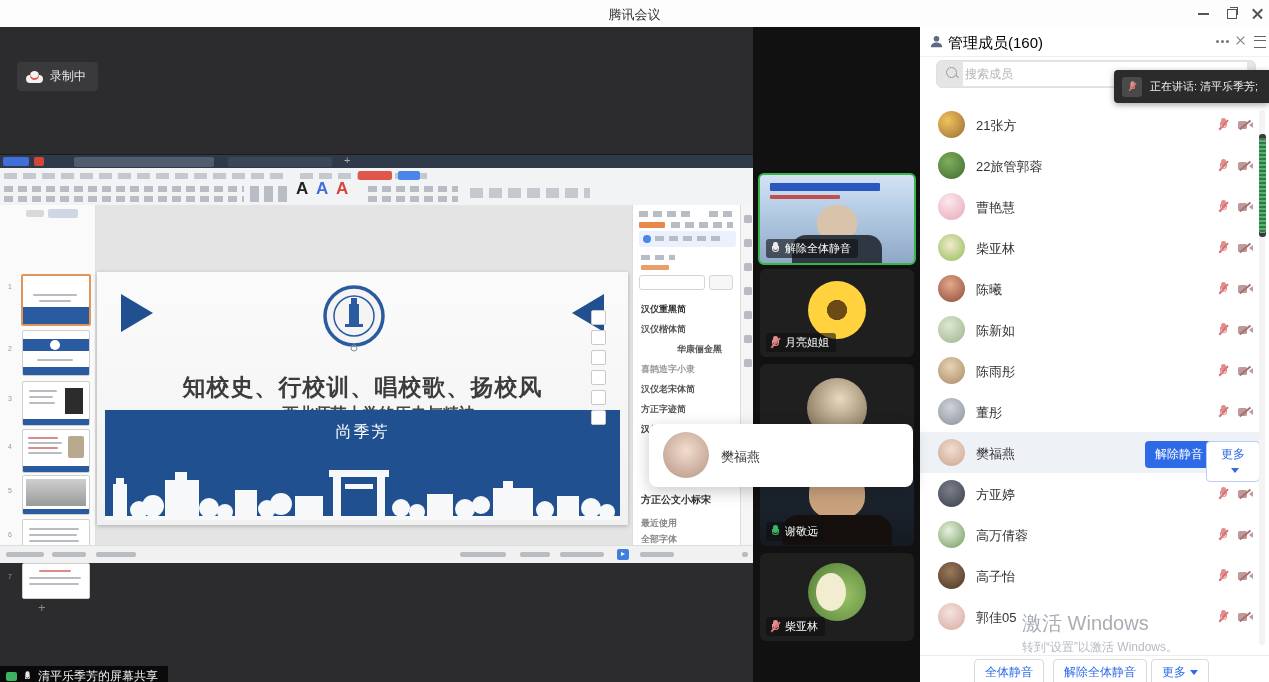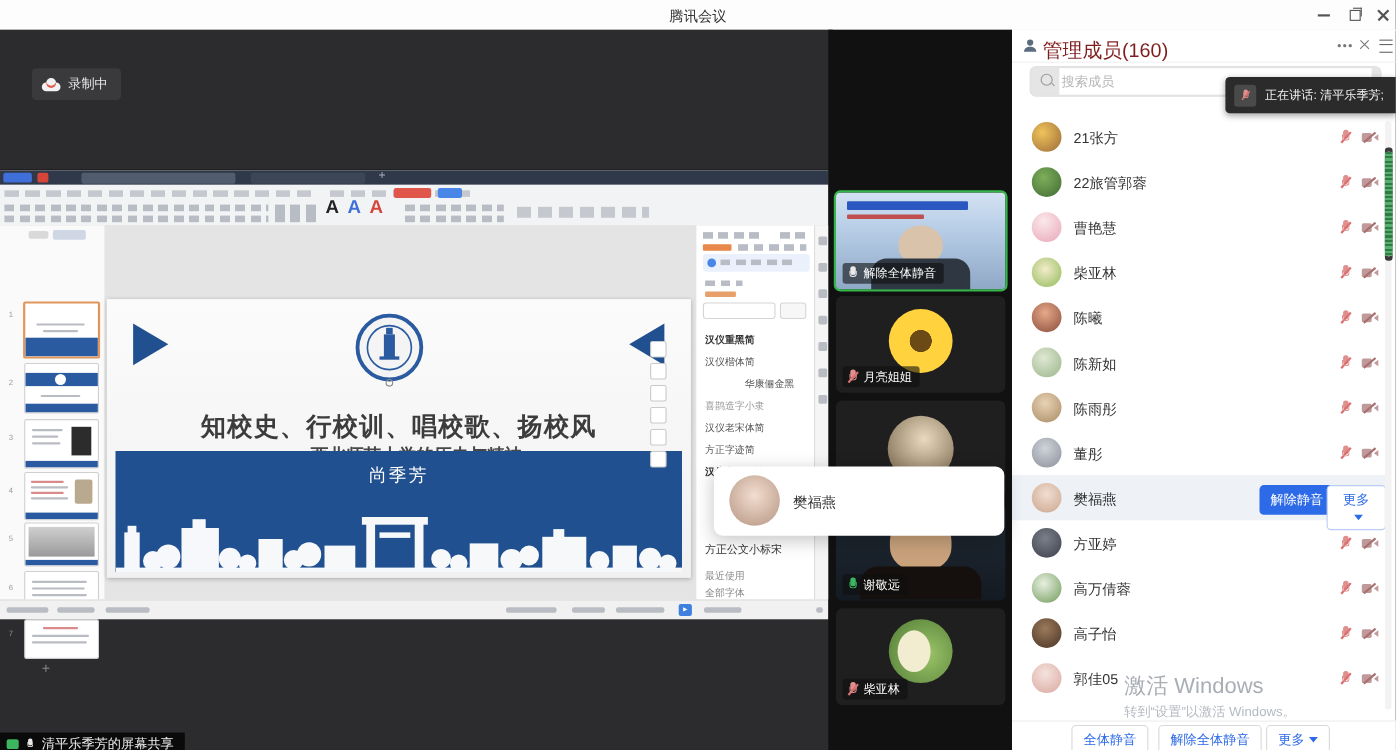--- a/index.html
+++ b/index.html
@@ -10,21 +10,21 @@
   #titlebar{position:absolute;left:0;top:0;width:1269px;height:27px;background:#fdfdfd;border-bottom:1px solid #e3e3e3;}
   #title{position:absolute;left:0;right:0;top:6px;text-align:center;font-size:13px;color:#333;}
   .winbtn{position:absolute;top:6px;width:16px;height:14px;cursor:pointer;}
   .win-min{left:1196px;} .win-min::before{content:'';position:absolute;left:2px;top:7px;width:11px;height:1.5px;background:#555;}
   .win-restore{left:1224px;} .win-restore::before{content:'';position:absolute;left:3px;top:3px;width:8px;height:8px;border:1.2px solid #555;}
   .win-restore::after{content:'';position:absolute;left:6px;top:1px;width:7px;height:7px;border:1.2px solid #555;border-left:none;border-bottom:none;}
   .win-close{left:1250px;} .win-close::before,.win-close::after{content:'';position:absolute;left:1px;top:7px;width:13px;height:1.5px;background:#555;}
   .win-close::before{transform:rotate(45deg);} .win-close::after{transform:rotate(-45deg);}
   
   #stage{position:absolute;left:0;top:27px;width:757px;height:655px;background:#2c2c2e;}
-  #rec-badge{position:absolute;left:17px;top:35px;height:29px;background:#3a3a3c;border-radius:4px;display:flex;align-items:center;gap:7px;padding:0 12px 0 9px;color:#e8e8e8;font-size:12px;margin-left:12px;}
+  #rec-badge{position:absolute;left:17px;top:35px;height:29px;background:#3a3a3c;border-radius:4px;display:flex;align-items:center;gap:7px;padding:0 12px 0 9px;color:#e8e8e8;font-size:12px;}
   #share-banner{position:absolute;left:0;top:639px;height:16px;background:#0a0a0a;display:flex;align-items:center;gap:5px;padding:2px 10px 0 6px;color:#f0f0f0;font-size:12px;white-space:nowrap;}
   .share-ic1{width:11px;height:9px;background:#3cb55e;border-radius:2px;}
   
   .mic{position:relative;display:inline-block;width:11px;height:13px;flex:0 0 auto;}
   .mic::before{content:'';position:absolute;left:3.2px;top:0;width:4.6px;height:8px;border-radius:2.3px;background:var(--mc,#e08f8f);}
   .mic::after{content:'';position:absolute;left:1.6px;top:3.5px;width:7.8px;height:6.5px;border:1.3px solid var(--mc,#e08f8f);border-top:none;border-radius:0 0 8px 8px;box-sizing:border-box;}
   .mic .slash{position:absolute;left:-1px;top:5.5px;width:13px;height:1.6px;background:var(--sc,#d97070);transform:rotate(-48deg);}
   .mic.red{--mc:#e08f8f;--sc:#d97070;} .mic.green{--mc:#3cb55e;} .mic.white{--mc:#e9e9e9;}
   
   .cam{position:relative;display:inline-block;width:15px;height:11px;}
@@ -55,41 +55,41 @@
   #seal{position:absolute;left:225px;top:12px;}
   #slide-title{position:absolute;left:0;right:0;top:100px;text-align:center;font-size:23px;font-weight:bold;color:#3c3c3c;letter-spacing:1px;}
   #slide-sub{position:absolute;left:0;right:0;top:132px;text-align:center;font-size:16px;font-weight:bold;color:#474747;}
   #banner{position:absolute;left:8px;right:8px;bottom:5px;height:110px;background:#20508f;overflow:hidden;}
   #author{position:absolute;left:0;right:0;top:12px;text-align:center;color:#fff;font-size:16px;letter-spacing:2px;}
   #fl-tools{position:absolute;right:26px;top:105px;display:flex;flex-direction:column;gap:5px;}
   .fl{width:13px;height:13px;background:#fff;border:1px solid #c9c9c9;border-radius:2px;}
   
   #pane{position:absolute;left:632px;top:0;width:108px;height:340px;background:#fff;border-left:1px solid #ddd;font-size:9px;color:#555;}
   .blurred{filter:blur(.6px);}
-  .pane-row{position:absolute;left:8px;right:6px;white-space:nowrap;overflow:hidden;}
+  .pane-row{position:absolute;left:8px;right:6px;white-space:nowrap;overflow:hidden;font-weight:bold;}
   #pane-banner{position:absolute;left:6px;top:26px;right:5px;height:16px;background:#eaf1fd;border-radius:3px;}
   #pane-search{position:absolute;left:6px;top:70px;width:64px;height:13px;border:1px solid #d5d5d5;border-radius:3px;background:#fff;}
   #pane-searchbtn{position:absolute;left:76px;top:70px;width:22px;height:13px;border:1px solid #d5d5d5;border-radius:3px;background:#f7f7f7;}
   #iconstrip{position:absolute;left:740px;top:0;width:13px;height:340px;background:#f5f5f5;border-left:1px solid #ddd;}
   .strip-ic{position:absolute;left:3px;width:8px;height:8px;background:#b9bcc2;border-radius:1.5px;}
   
   #wps-status{position:absolute;left:0;top:390px;width:753px;height:17px;background:#f1f1f1;border-top:1px solid #ddd;}
   .sbar{position:absolute;top:6px;height:5px;border-radius:2px;background:#b9bcc2;}
   #sb-play{position:absolute;left:617px;top:3px;width:12px;height:11px;background:#3f7fe0;border-radius:2px;}
   #sb-play::before{content:'';position:absolute;left:4px;top:3px;border-top:2.5px solid transparent;border-bottom:2.5px solid transparent;border-left:4px solid #fff;}
   
   #tilecol{position:absolute;left:753px;top:27px;width:167px;height:655px;background:#111;}
   .tile{position:absolute;left:7px;width:154px;background:#1f1f20;border-radius:6px;overflow:hidden;}
   .tlabel{position:absolute;left:6px;bottom:5px;display:flex;align-items:center;gap:4px;background:rgba(15,15,15,.6);padding:2px 7px 2px 4px;border-radius:3px;color:#fff;font-size:11px;white-space:nowrap;}
   .host-badge{width:13px;height:13px;border-radius:2px;background:radial-gradient(circle at 50% 30%,#fff 0 2px,rgba(0,0,0,0) 2.6px),radial-gradient(circle at 50% 95%,#fff 0 4.5px,rgba(0,0,0,0) 5px),#f29a38;}
   .bigcircle{position:absolute;left:50%;transform:translateX(-50%);border-radius:50%;}
   
   #panel{position:absolute;left:920px;top:27px;width:349px;height:655px;background:#fff;}
   #panel-head{position:absolute;left:0;top:0;width:349px;height:29px;border-bottom:1px solid #f0f0f0;}
-  #panel-title{position:absolute;left:28px;top:7px;font-size:18px;color:#7f1d1d;}
+  #panel-title{position:absolute;left:28px;top:7px;font-size:15px;color:#000000;}
   .dots{position:absolute;width:3px;height:3px;border-radius:50%;background:#777;box-shadow:5px 0 #777,10px 0 #777;}
   .hx{position:absolute;width:12px;height:12px;}
   .hx::before,.hx::after{content:'';position:absolute;left:0;top:5px;width:11px;height:1.4px;background:#777;}
   .hx::before{transform:rotate(45deg);} .hx::after{transform:rotate(-45deg);}
   .hamb{position:absolute;width:12px;height:10px;border-top:1.6px solid #666;border-bottom:1.6px solid #666;}
   .hamb::before{content:'';position:absolute;left:0;top:2.6px;width:12px;height:1.6px;background:#666;}
   #searchbox{position:absolute;left:16px;top:33px;width:318px;height:26px;border:1px solid #e0e0e0;border-radius:6px;background:#e5e5e5;}
   #searchbox input{position:absolute;left:26px;top:1px;width:280px;height:22px;border:none;outline:none;font-size:12px;color:#333;font-family:inherit;}
   #searchbox input::placeholder{color:#b5b5b5;}
   .search-ic{position:absolute;left:9px;top:6px;width:9px;height:9px;border:1.4px solid #9a9a9a;border-radius:50%;}

